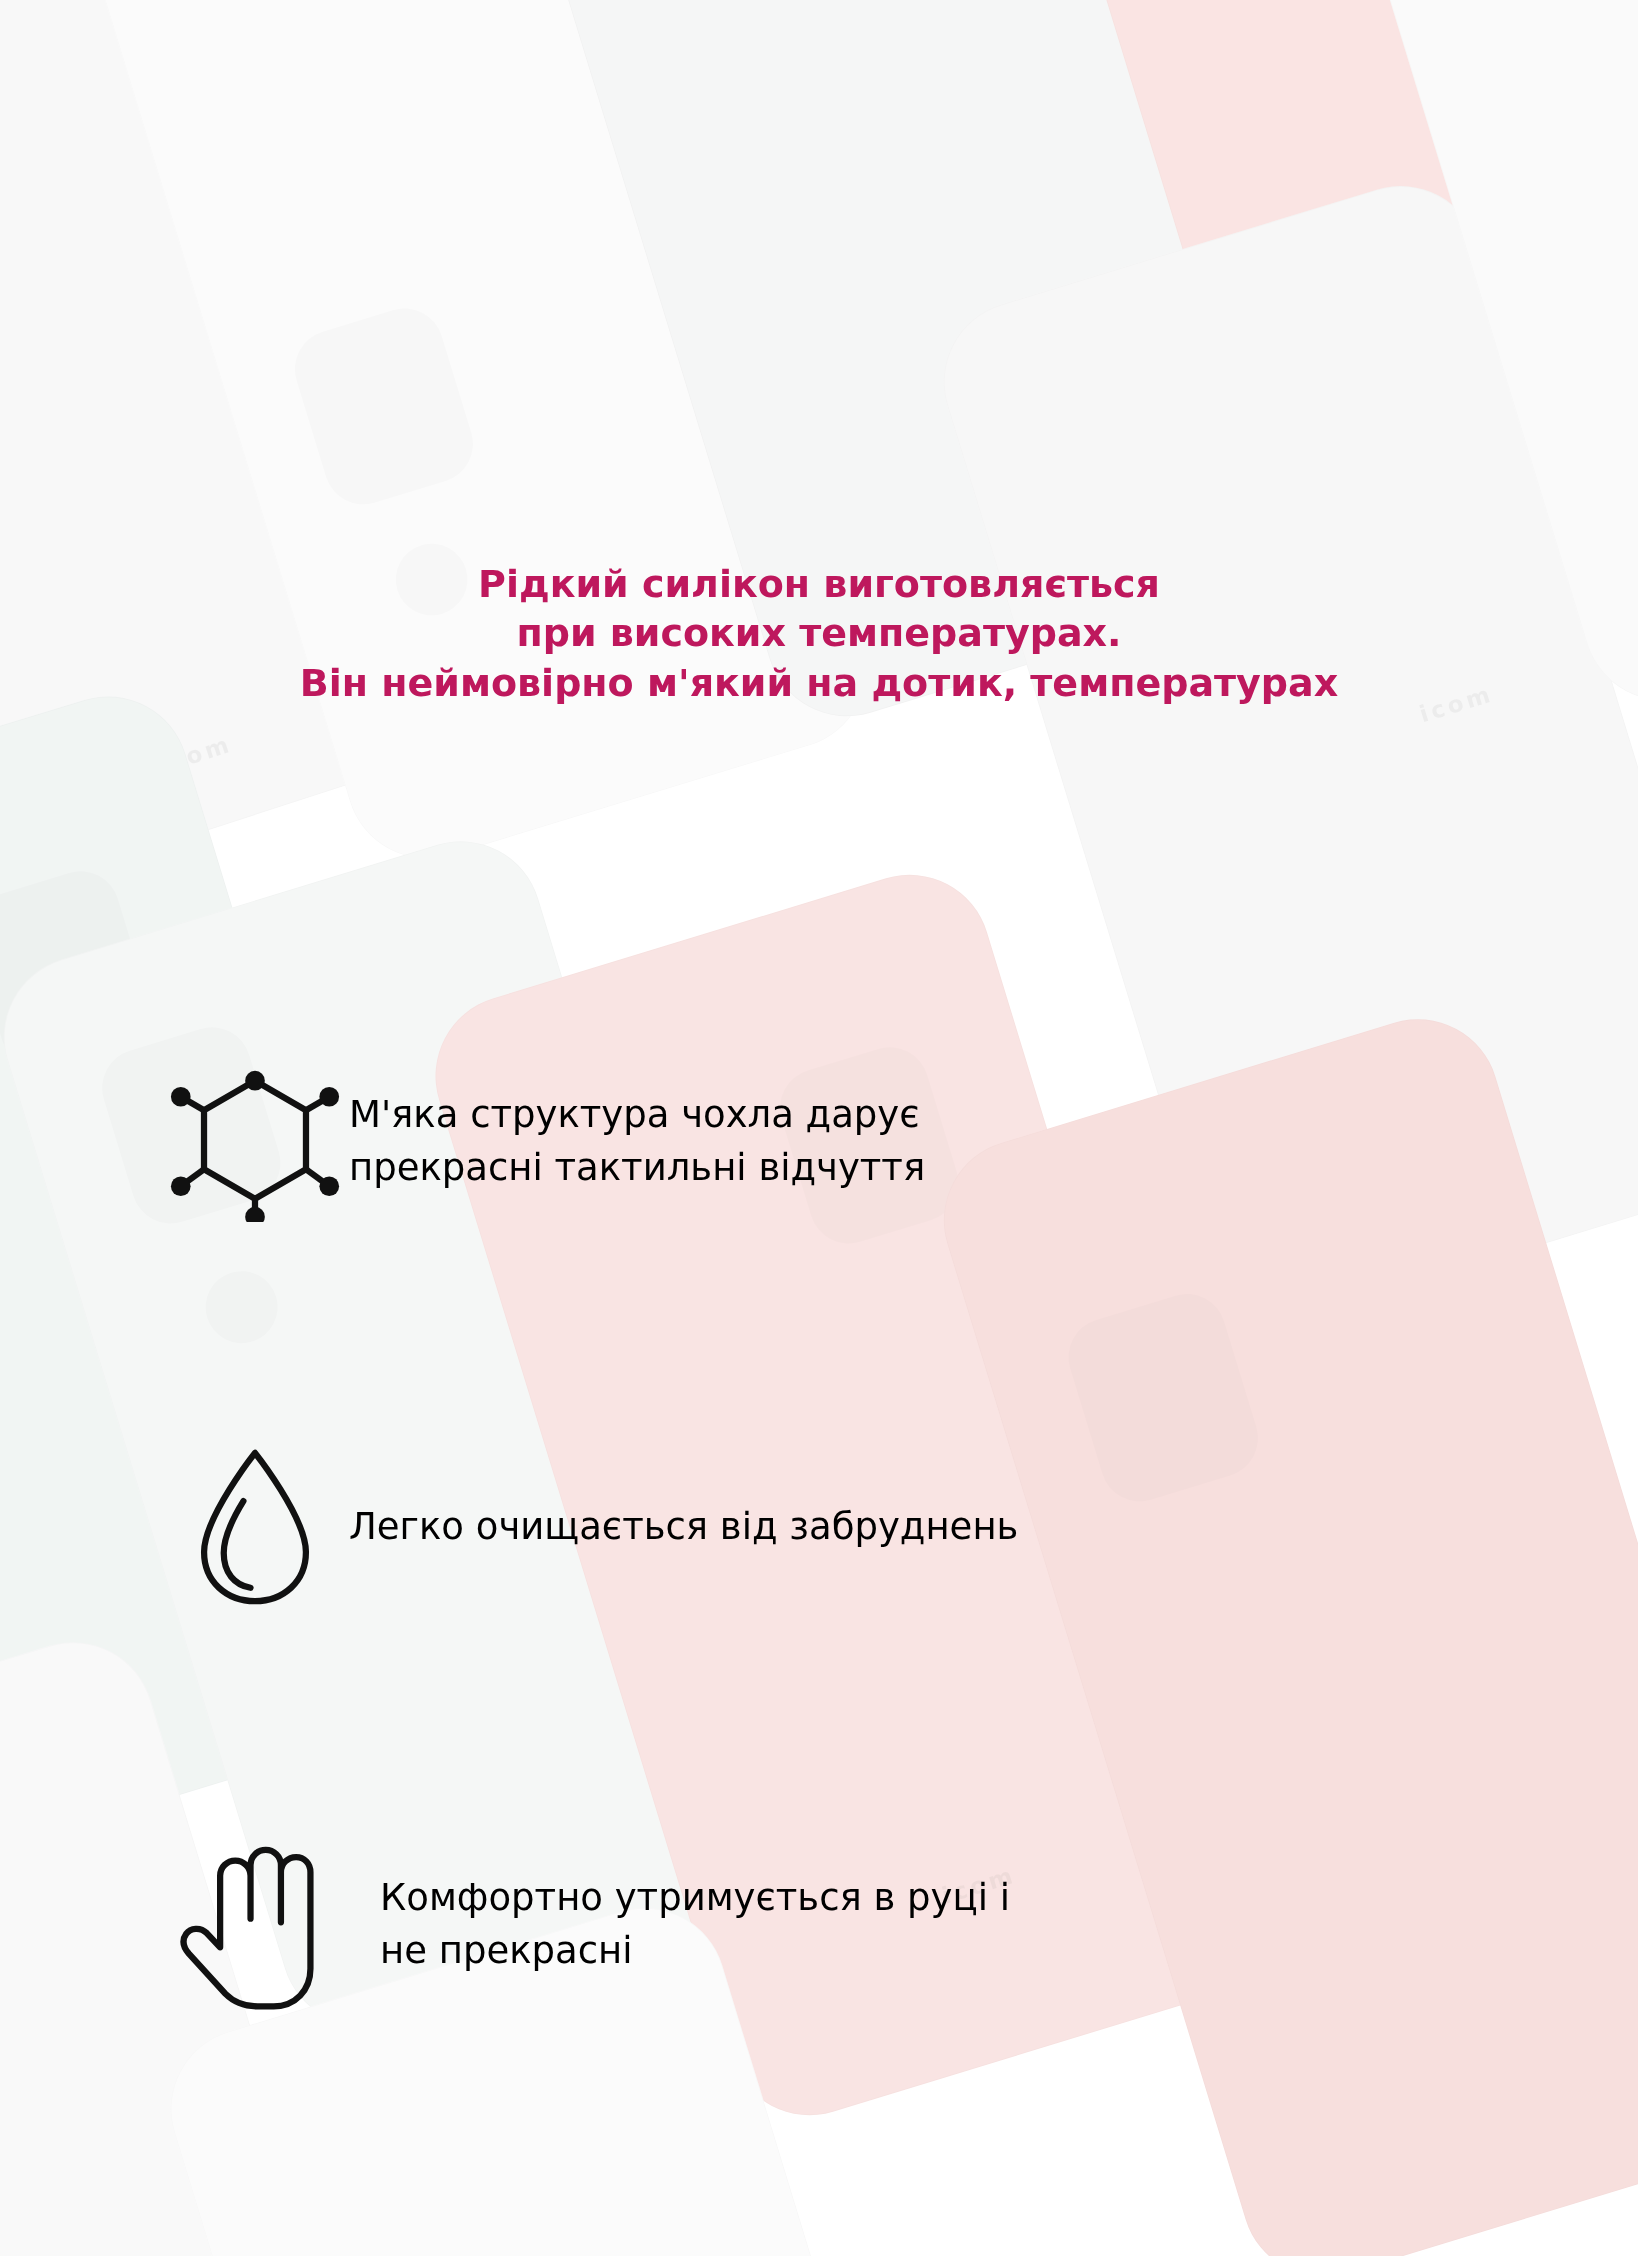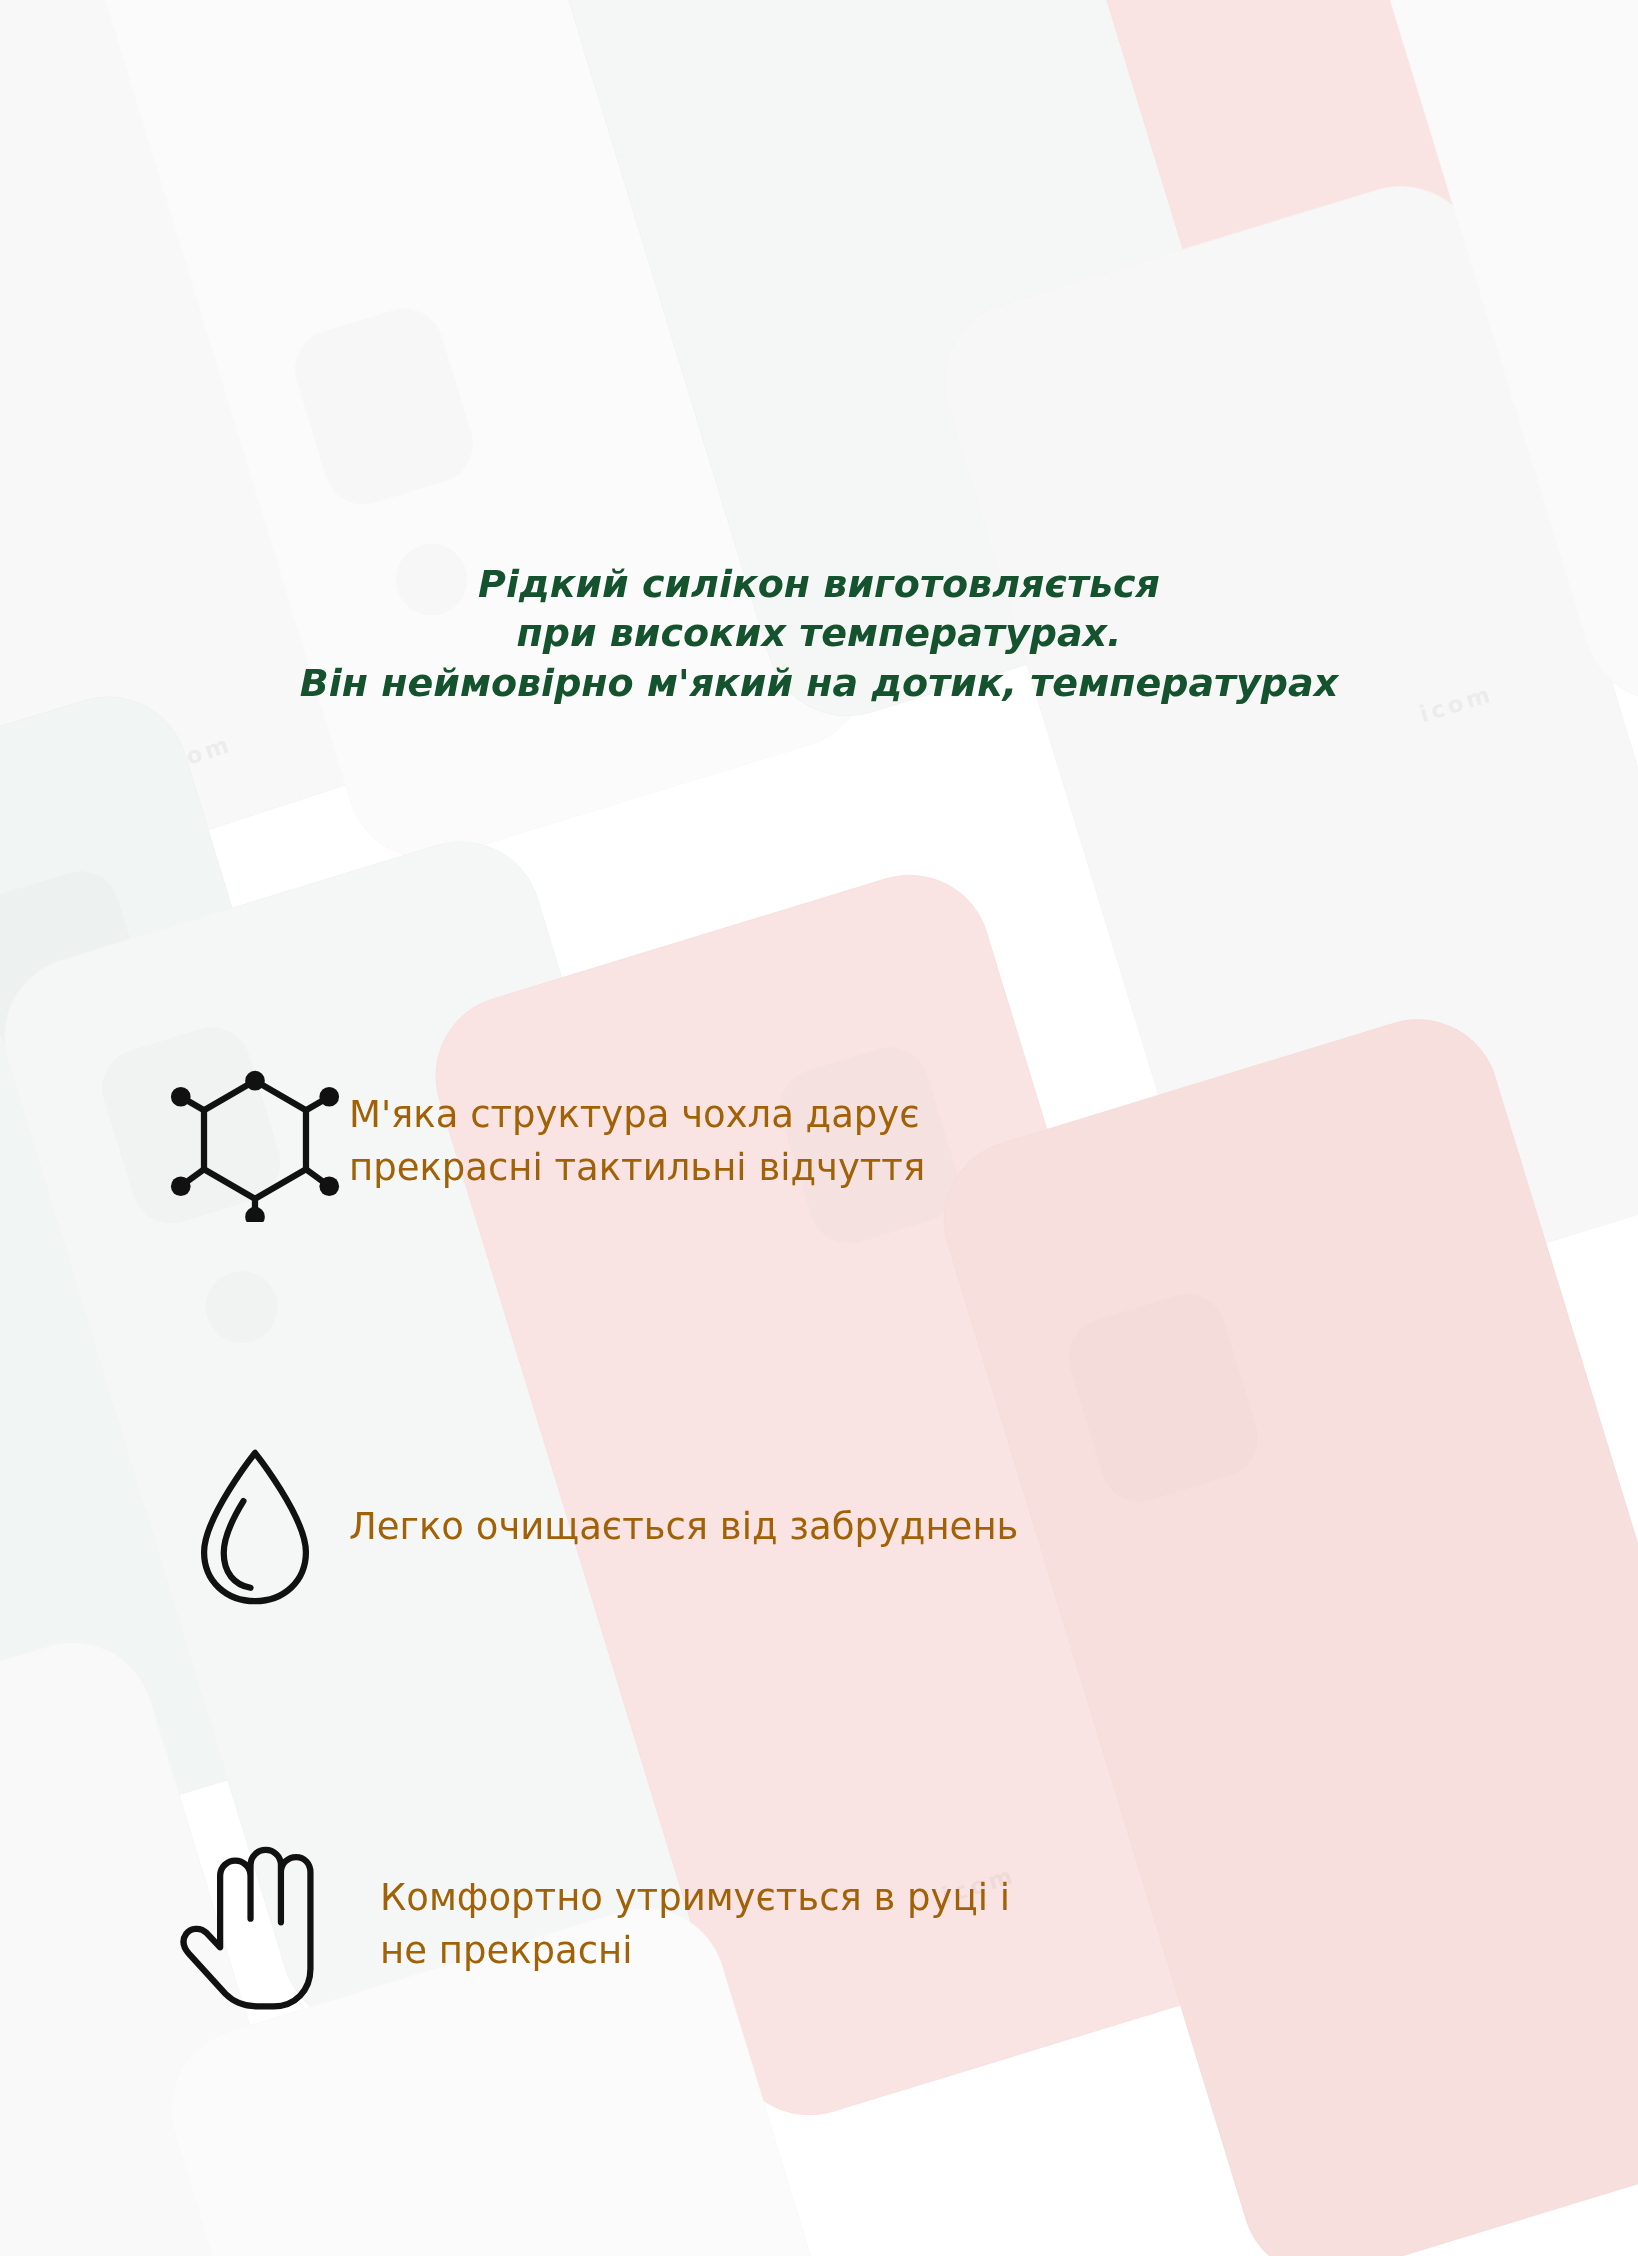--- a/index.html
+++ b/index.html
@@ -82,43 +82,42 @@
     position: absolute;
     top: 560px;
     left: 0;
     width: 100%;
     text-align: center;
   }
   .intro-line {
     font-weight: 700;
     font-size: 38px;
     line-height: 1.30;
-    color: #14532d;
-    font-style: italic;
+    color: #be185d;
   }
 
   .feature {
     position: absolute;
     display: flex;
     align-items: center;
     left: 161px;
     width: 1361px;
   }
   .feature .icon-box {
     width: 188px;
     min-width: 188px;
     display: flex;
     align-items: center;
     justify-content: center;
   }
   .feature .feature-text {
     font-weight: 400;
     font-size: 37px;
     line-height: 1.42;
-    color: #a16207;
+    color: #000000;
   }
   #feature-1 { top: 1061px; }
   #feature-2 { top: 1442px; align-items: center; }
   #feature-3 { top: 1840px; gap: 31px; }
 </style>
 </head>
 <body>
 
 <div id="bg-layer">
 

